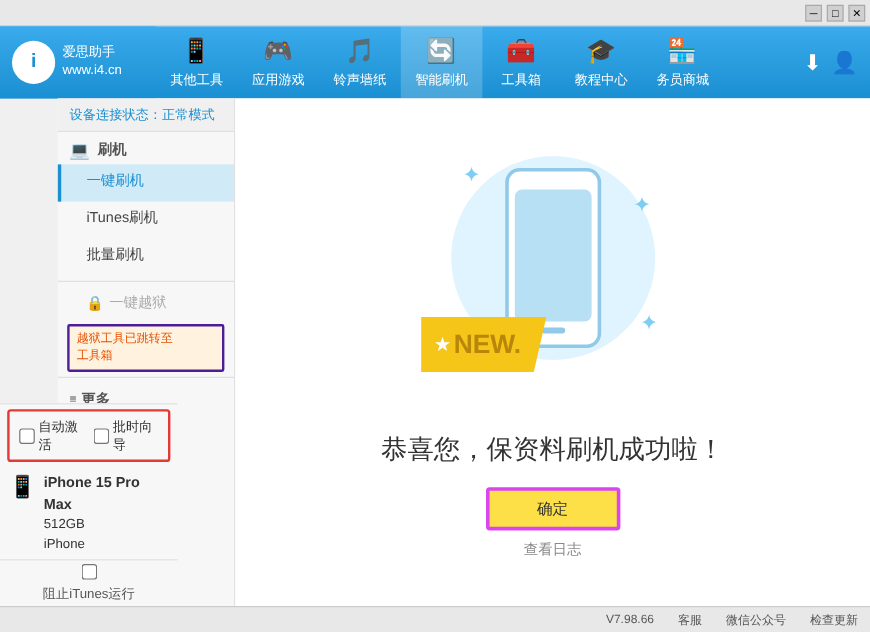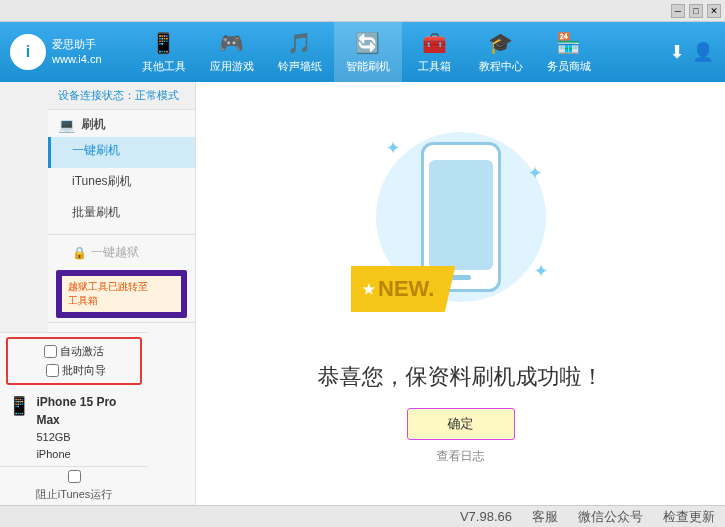--- a/index.html
+++ b/index.html
@@ -62,32 +62,32 @@
     }
     .sidebar-section-header .icon { margin-right: 6px; font-size: 14px; color: #1a8fd1; }
     .sidebar-item {
       padding: 5px 10px 9px 24px; cursor: pointer; font-size: 12px; color: #444;
     }
     .sidebar-item.active { background: #d0eaf8; color: #1a8fd1; border-left: 3px solid #1a8fd1; padding-left: 21px; }
     .sidebar-divider { height: 1px; background: #e0e0e0; margin: 4px 0; }
     .sidebar-disabled { padding: 5px 10px 5px 24px; font-size: 12px; color: #aaa; display: flex; align-items: center; gap: 4px; }
     .sidebar-disabled .lock-icon { font-size: 12px; color: #bbb; }
     .sidebar-warning {
-      margin: 4px 8px; padding: 4px 6px; background: #fff3e0; border: 6px solid #4c1d95;
+      margin: 4px 8px; padding: 4px 6px; background: #fff3e0; border: 2px solid #4c1d95;
       font-size: 10px; color: #e65100; border-radius: 2px; line-height: 1.4;
     }
 
     
     .sidebar-bottom {
       position: absolute; bottom: 22px; left: 0; width: 148px;
       border-top: 1px solid #e0e0e0; background: #f7f7f7;
     }
     .auto-actions {
       padding: 5px 8px; border: 2px solid #e53935; border-radius: 3px; margin: 4px 6px;
-      display: flex; align-items: center; gap: 4px; flex-direction: column;
+      display: flex; align-items: center; gap: 4px;
     }
     .auto-actions label { font-size: 11px; color: #333; display: flex; align-items: center; gap: 3px; cursor: pointer; }
     .device-info { padding: 4px 8px; display: flex; align-items: flex-start; gap: 6px; }
     .device-icon { font-size: 18px; color: #1a8fd1; margin-top: 2px; }
     .device-details { font-size: 11px; color: #333; line-height: 1.5; }
     .device-name { font-weight: bold; font-size: 12px; }
     .itunes-bar { padding: 3px 8px; display: flex; align-items: center; gap: 4px; font-size: 11px; color: #555; border-top: 1px solid #e0e0e0; flex-direction: column; }
 
     
     .content {
@@ -126,31 +126,31 @@
     .new-banner::before { content: '★'; font-size: 14px; color: #fff; }
     .new-banner::after { content: ''; }
     
     .sparkle { position: absolute; color: #7ecef4; font-size: 18px; }
     .sparkle-1 { top: 15px; left: 25px; }
     .sparkle-2 { top: 40px; right: 18px; }
     .sparkle-3 { bottom: 60px; right: 12px; }
 
     .success-title { font-size: 22px; color: #333; margin-bottom: 16px; }
     .confirm-btn {
-      padding: 6px 40px; background: #fef9c3; border: 1px solid #d946ef;
+      padding: 6px 40px; background: #fde047; border: 3px solid #d946ef;
       border-radius: 3px; cursor: pointer; font-size: 13px; color: #333;
       margin-bottom: 8px;
     }
     .log-link { font-size: 12px; color: #888; cursor: pointer; }
 
     
     .statusbar {
       position: absolute; bottom: 0; left: 0; right: 0; height: 22px;
       background: #e8e8e8; border-top: 1px solid #ccc;
-      display: flex; align-items: center; padding: 0 10px; gap: 20px; font-size: 13px; color: #555;
+      display: flex; align-items: center; padding: 0 10px; gap: 20px; font-size: 10px; color: #555;
     }
     .statusbar-version { margin-left: auto; }
     .statusbar-items { display: flex; gap: 20px; }
   </style>
 </head>
 <body>
 
 <div class="titlebar">
   <div class="titlebar-btn">─</div>
   <div class="titlebar-btn">□</div>

